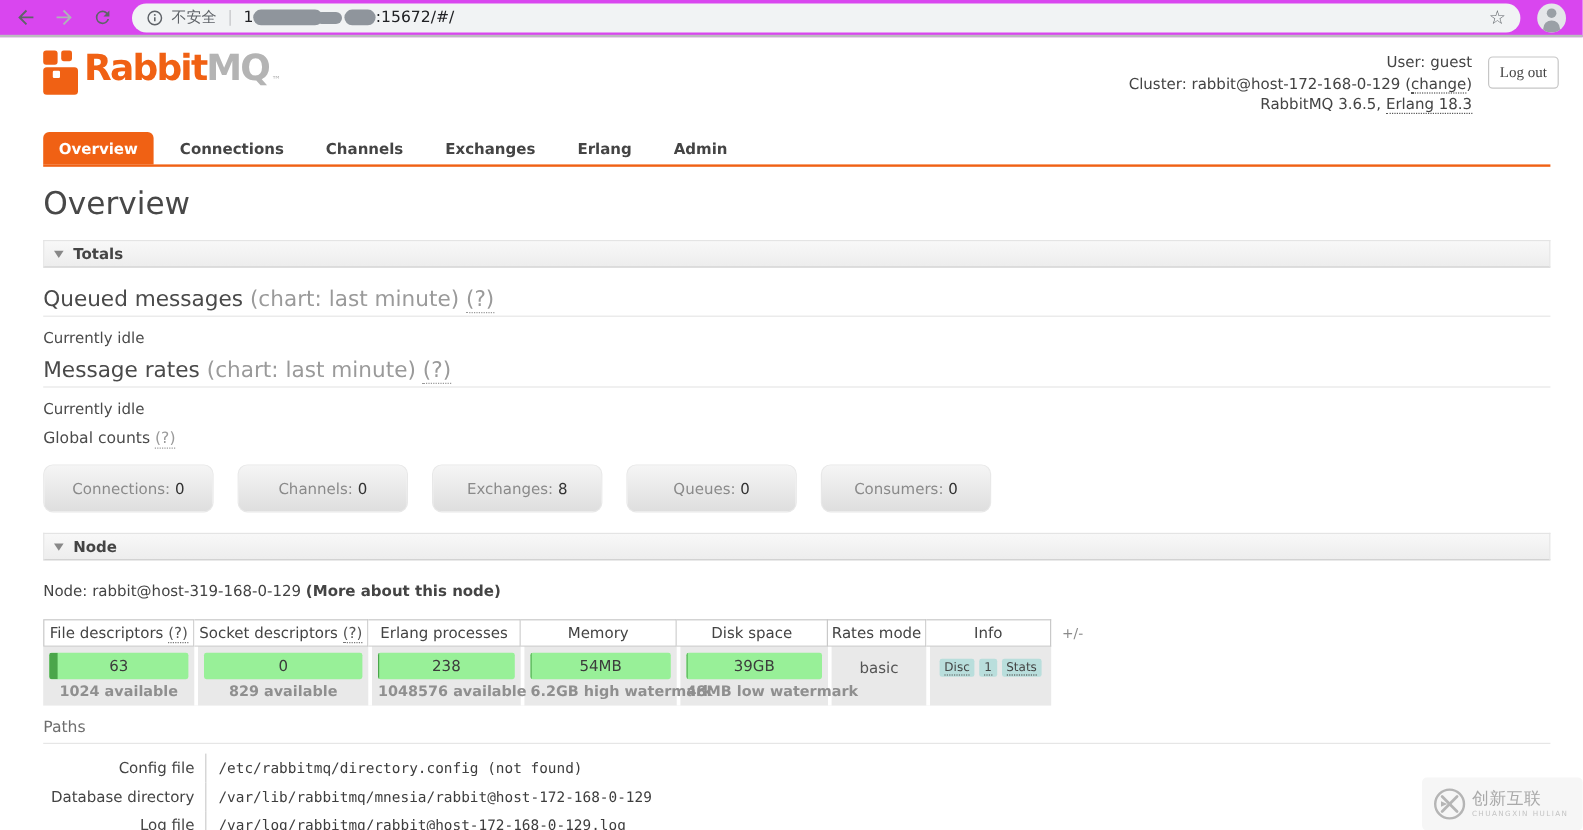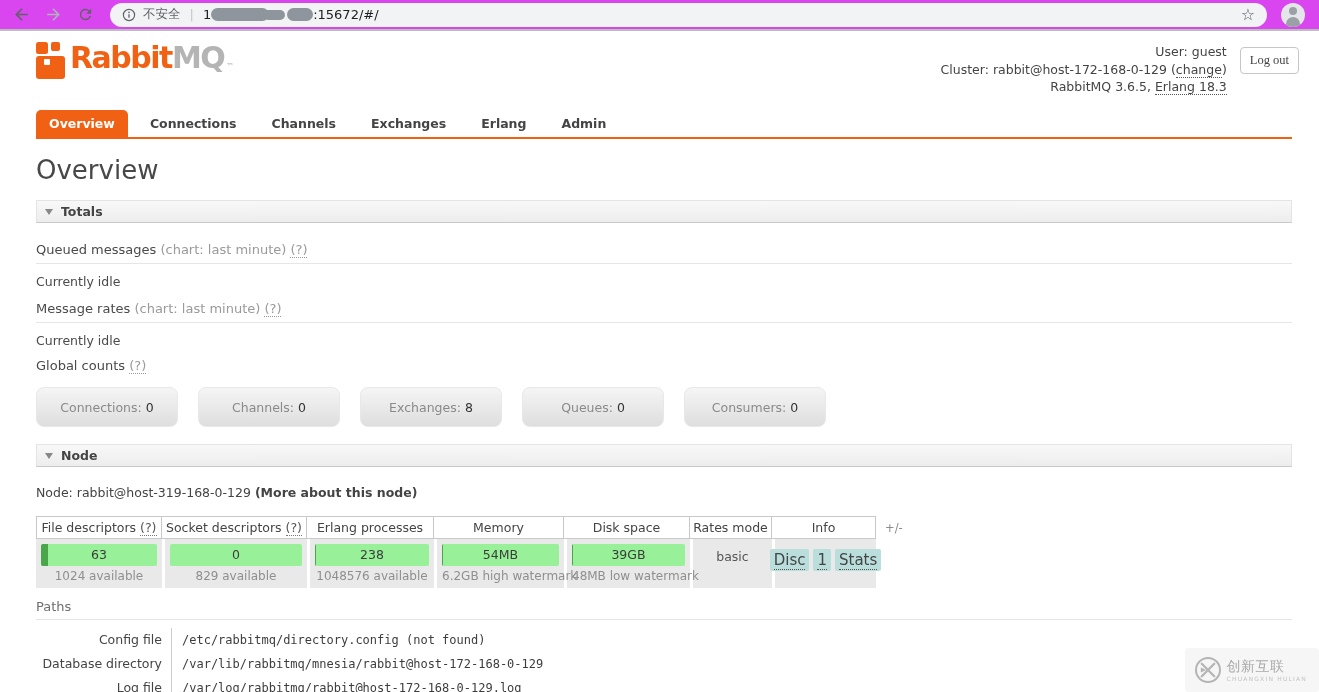--- a/index.html
+++ b/index.html
@@ -50,21 +50,21 @@
 
 h1.page-title { font-size:26px; font-weight:normal; color:#484848; margin:15px 0 0; line-height:32px; }
 
 
 .section-bar { margin-top:14px; background:linear-gradient(#f8f8f8,#ededed); border:1px solid #e4e4e4; border-bottom:1px solid #c8c8c8; height:23px; display:flex; align-items:center; padding-left:8px; cursor:pointer; }
 .badge-row + .section-bar { margin-top:17px; }
 .tri { width:0; height:0; border-left:4.5px solid transparent; border-right:4.5px solid transparent; border-top:6px solid #888; margin-right:8px; }
 .section-bar .stitle { font-weight:bold; font-size:12.5px; color:#444; }
 
 
-.rule-row { margin-top:13px; padding-bottom:6px; border-bottom:1px solid #e6e6e6; font-size:13px; line-height:14px; color:#4a4a4a; }
+.rule-row { margin-top:13px; padding-bottom:6px; border-bottom:1px solid #e6e6e6; font-size:18px; line-height:14px; color:#4a4a4a; }
 .section-bar + .rule-row { margin-top:20px; }
 .rule-row .hint { color:#9a9a9a; }
 .rule-row .help, .plain-row .help { color:#9a9a9a; border-bottom:1px dotted #9a9a9a; cursor:help; }
 .idle-row { margin-top:11px; font-size:12.5px; line-height:14px; color:#4a4a4a; }
 .plain-row { margin-top:11px; font-size:13px; line-height:14px; color:#4a4a4a; }
 
 
 .badge-row { margin-top:14px; display:flex; }
 .gbadge { width:142px; height:40px; margin-right:20px; border-radius:8px; background:linear-gradient(#f5f5f5,#dedede); border:1px solid #e8e8e8; display:flex; align-items:center; justify-content:center; font-size:12.5px; color:#8a8a8a; }
 .gbadge b { color:#333; font-weight:normal; margin-left:4px; }
@@ -77,23 +77,23 @@
 .node-area { margin-top:16px; display:flex; align-items:flex-start; }
 .ngrid { display:grid; grid-template-columns:126px 145px 127px 130px 126px 82px 104px; }
 .ngrid .h { background:#fff; border:1px solid #c9c9c9; border-left:none; text-align:center; font-size:12.5px; color:#444; padding:3px 2px; line-height:15px; white-space:nowrap; }
 .ngrid .h.first { border-left:1px solid #c9c9c9; }
 .ngrid .h .help { color:#555; border-bottom:1px dotted #777; cursor:help; }
 .ngrid .c { background:#e9e9e9; border-left:3px solid #fff; padding:5px; }
 .ngrid .c.first { border-left:none; }
 .resbar { position:relative; height:22px; background:#98f098; border-radius:2px; overflow:hidden; }
 .resbar .fill { position:absolute; left:0; top:0; bottom:0; background:#4aa64a; }
 .resbar .val { position:relative; display:block; text-align:center; line-height:22px; font-size:12.5px; color:#3c3c3c; z-index:1; }
-.csub { margin-top:3px; text-align:center; font-size:12px; line-height:14px; color:#8f8f8f; white-space:nowrap; position:relative; z-index:1; }
+.csub { margin-top:3px; text-align:center; font-size:12px; line-height:14px; color:#8f8f8f; white-space:nowrap; position:relative; z-index:1;font-weight:bold; }
 .c.mid { display:flex; align-items:flex-start; justify-content:center; padding-top:10px; font-size:12.5px; color:#555; }
-.ibadge { display:inline-block; background:#b9dedc; border-radius:2px; padding:2px 4px; margin:0 2px; font-size:15px; color:#444; }
+.ibadge { display:inline-block; background:#b9dedc; border-radius:2px; padding:2px 4px; margin:0 2px; font-size:10px; color:#444; }
 .ibadge span { border-bottom:1px dotted #555; }
 .plusminus { margin-left:9px; margin-top:5px; color:#8a8a8a; font-size:11.5px; }
 
 
 .paths-title { margin-top:12px; padding-bottom:5px; border-bottom:1px solid #e6e6e6; font-size:13px; line-height:14px; color:#6e6e6e; }
 .paths-grid { margin-top:8px; display:grid; grid-template-columns:135px auto; }
 .pl { text-align:right; padding:5px 9px 5px 0; font-size:12.5px; line-height:14px; color:#444; }
 .pv { border-left:1px solid #ccc; padding:5px 0 5px 10px; font-family:"DejaVu Sans Mono", monospace; font-size:12px; color:#3d3d3d; display:flex; align-items:center; }
 
 

